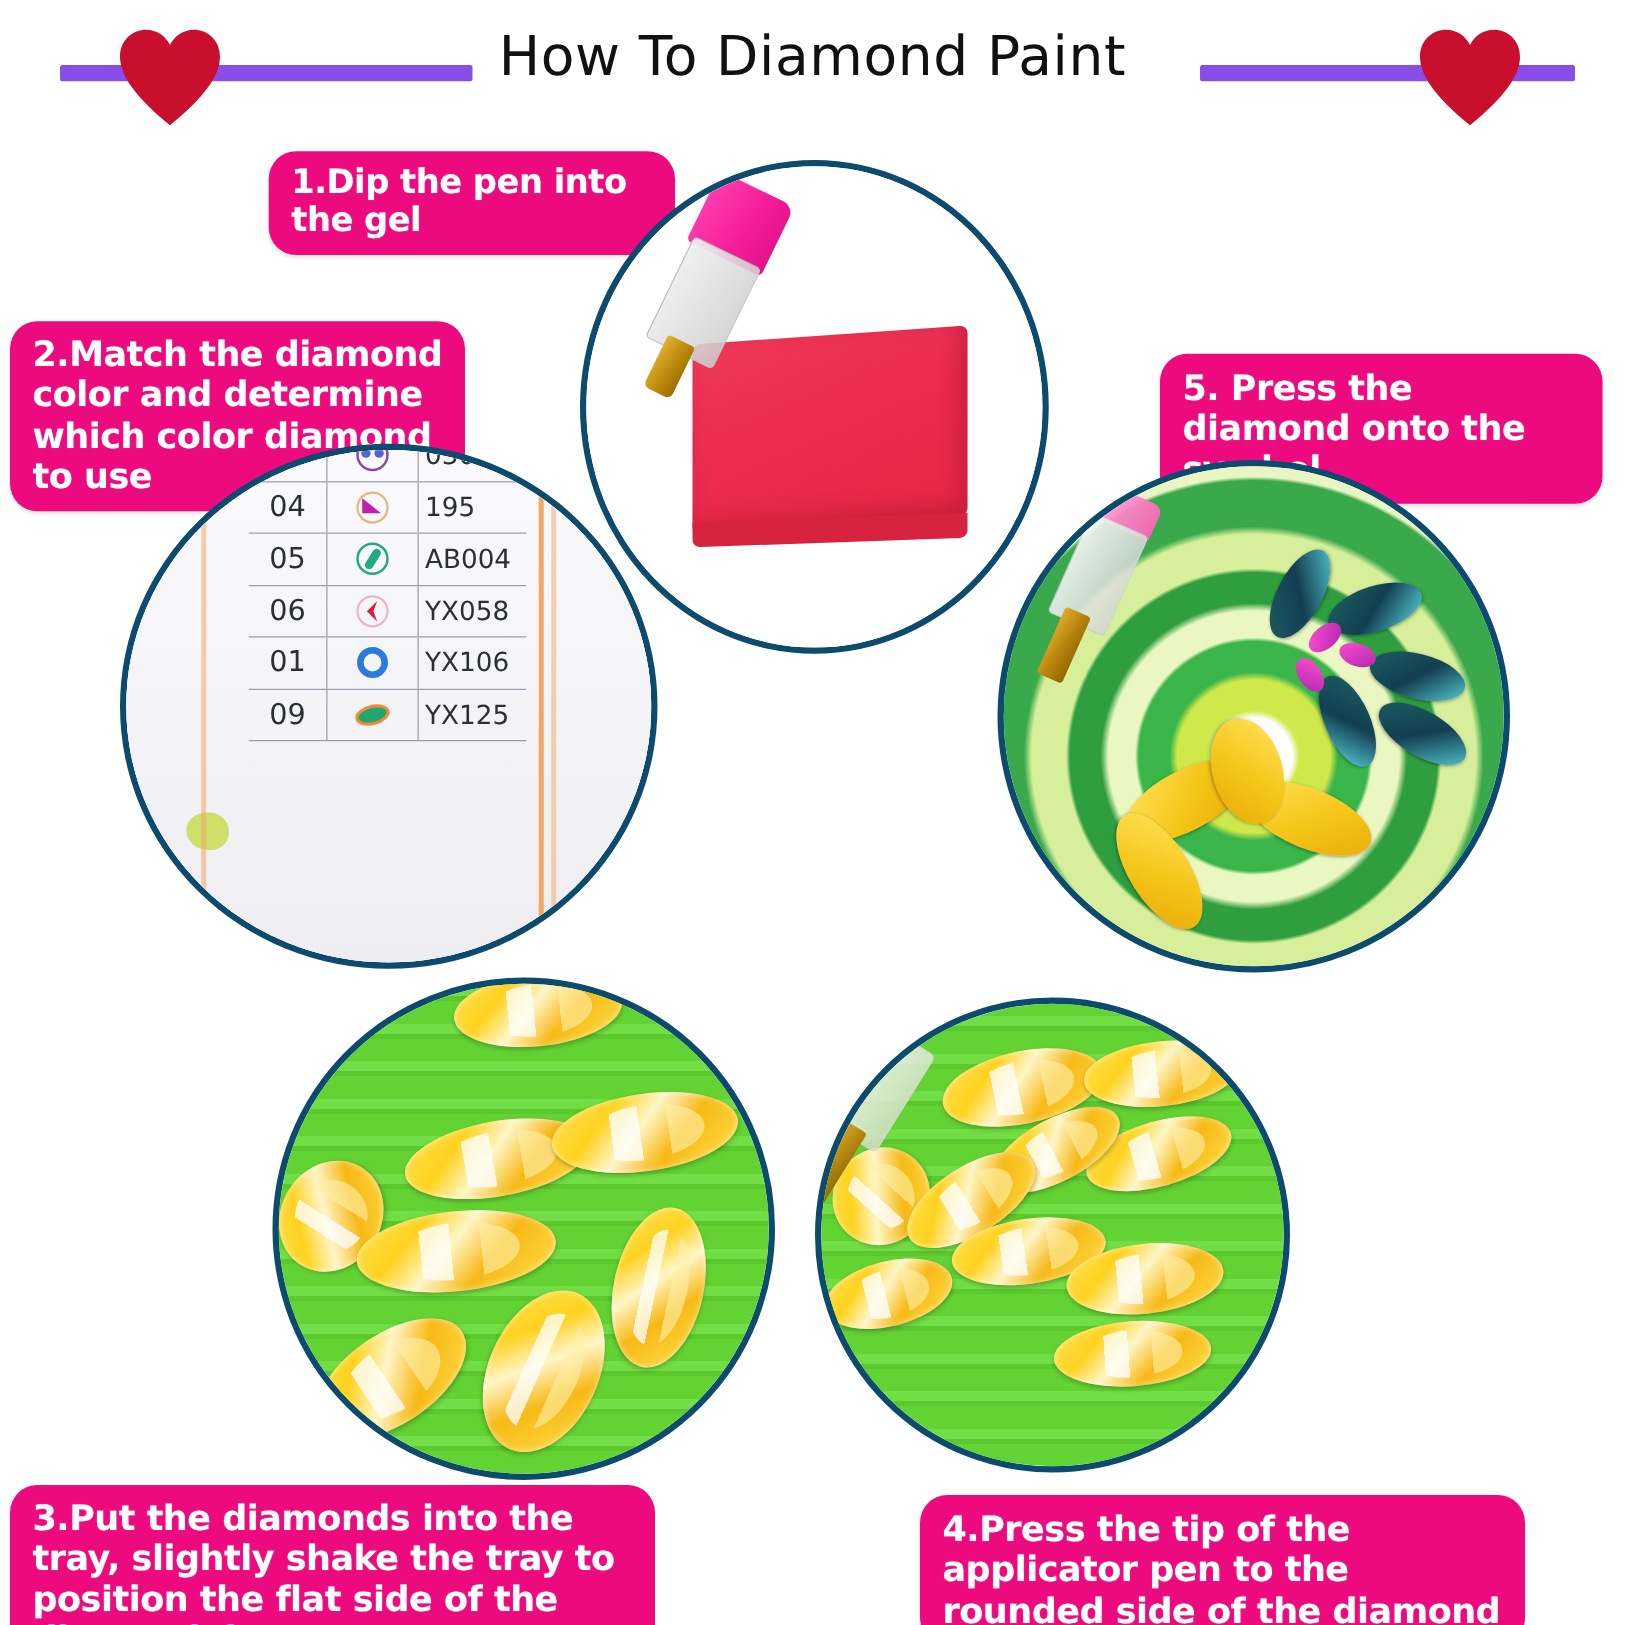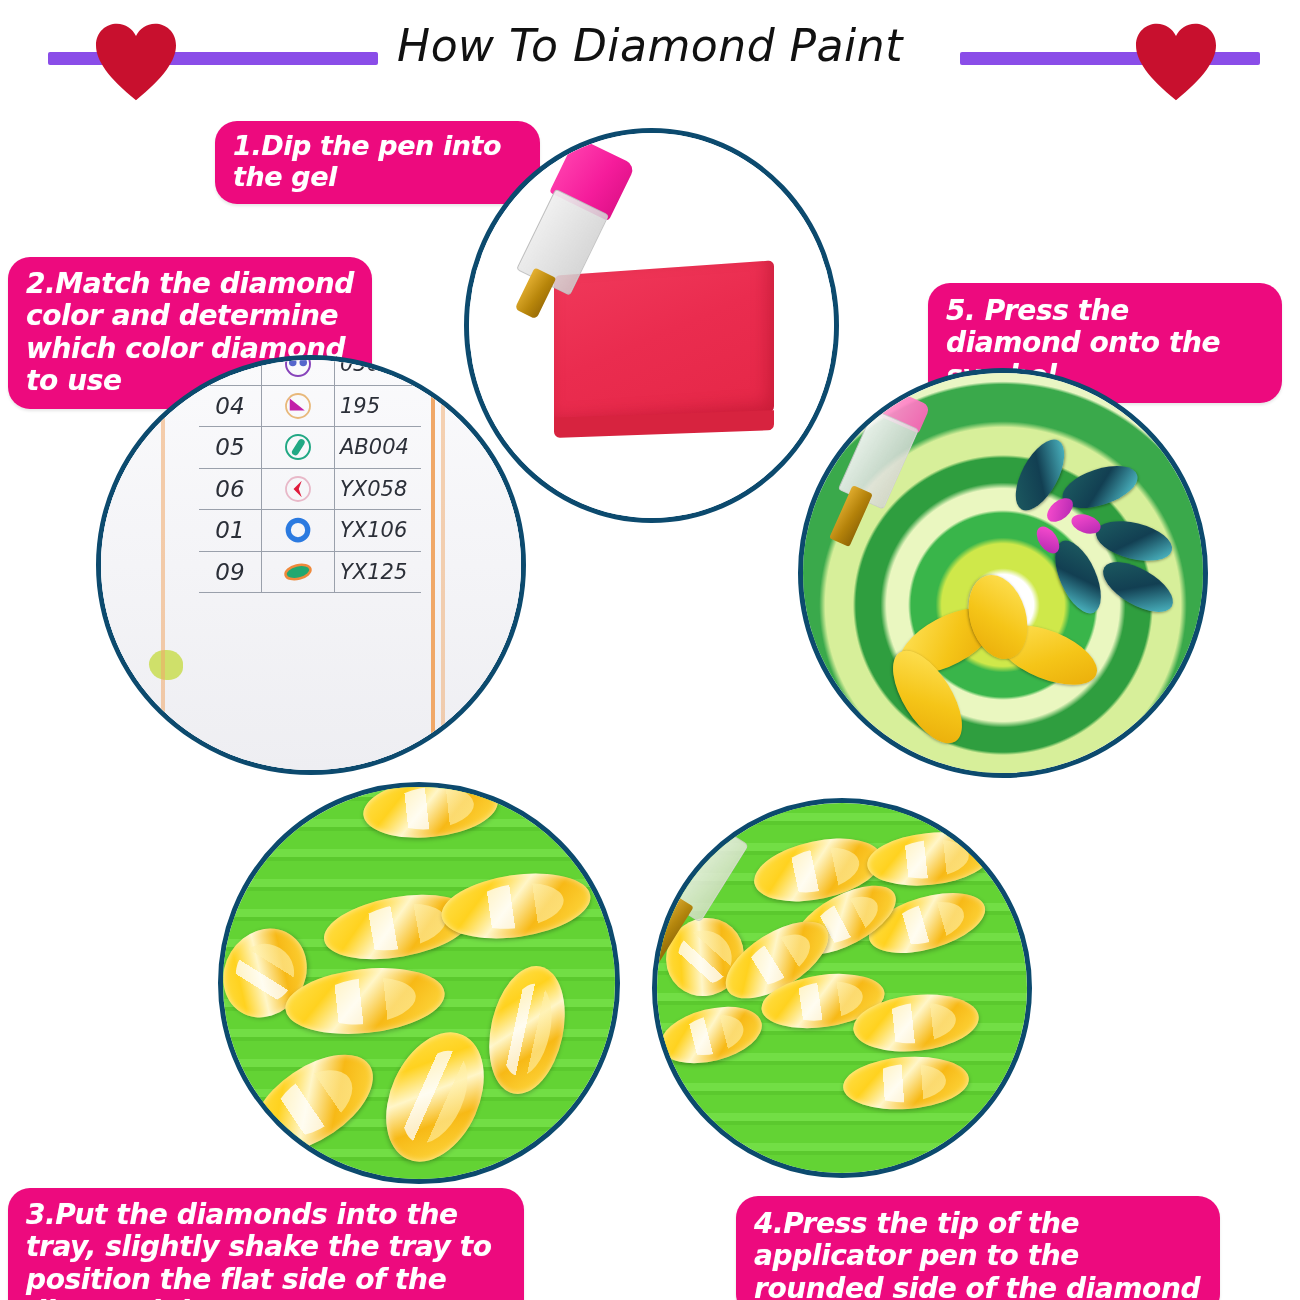--- a/index.html
+++ b/index.html
@@ -3,21 +3,21 @@
 <meta charset="utf-8">
 <style>
   html,body{margin:0;padding:0;}
   body{
     width:1300px;height:1300px;
     background:#ffffff;
     font-family:"Liberation Sans", sans-serif;
     overflow:hidden;
     position:relative;
   }
-  .stage{position:relative;width:1300px;height:1300px;font-style:italic;}
+  .stage{position:relative;width:1300px;height:1300px;}
 
   
   .header{position:absolute;left:0;top:0;width:1300px;height:105px;}
   .rule{position:absolute;height:13px;background:#8A4DE8;border-radius:2px;top:52px;}
   .rule.left{left:48px;width:330px;}
   .rule.right{left:960px;width:300px;}
   .heart{position:absolute;width:88px;height:80px;top:22px;}
   .heart.left{left:92px;}
   .heart.right{left:1132px;}
   .page-title{

